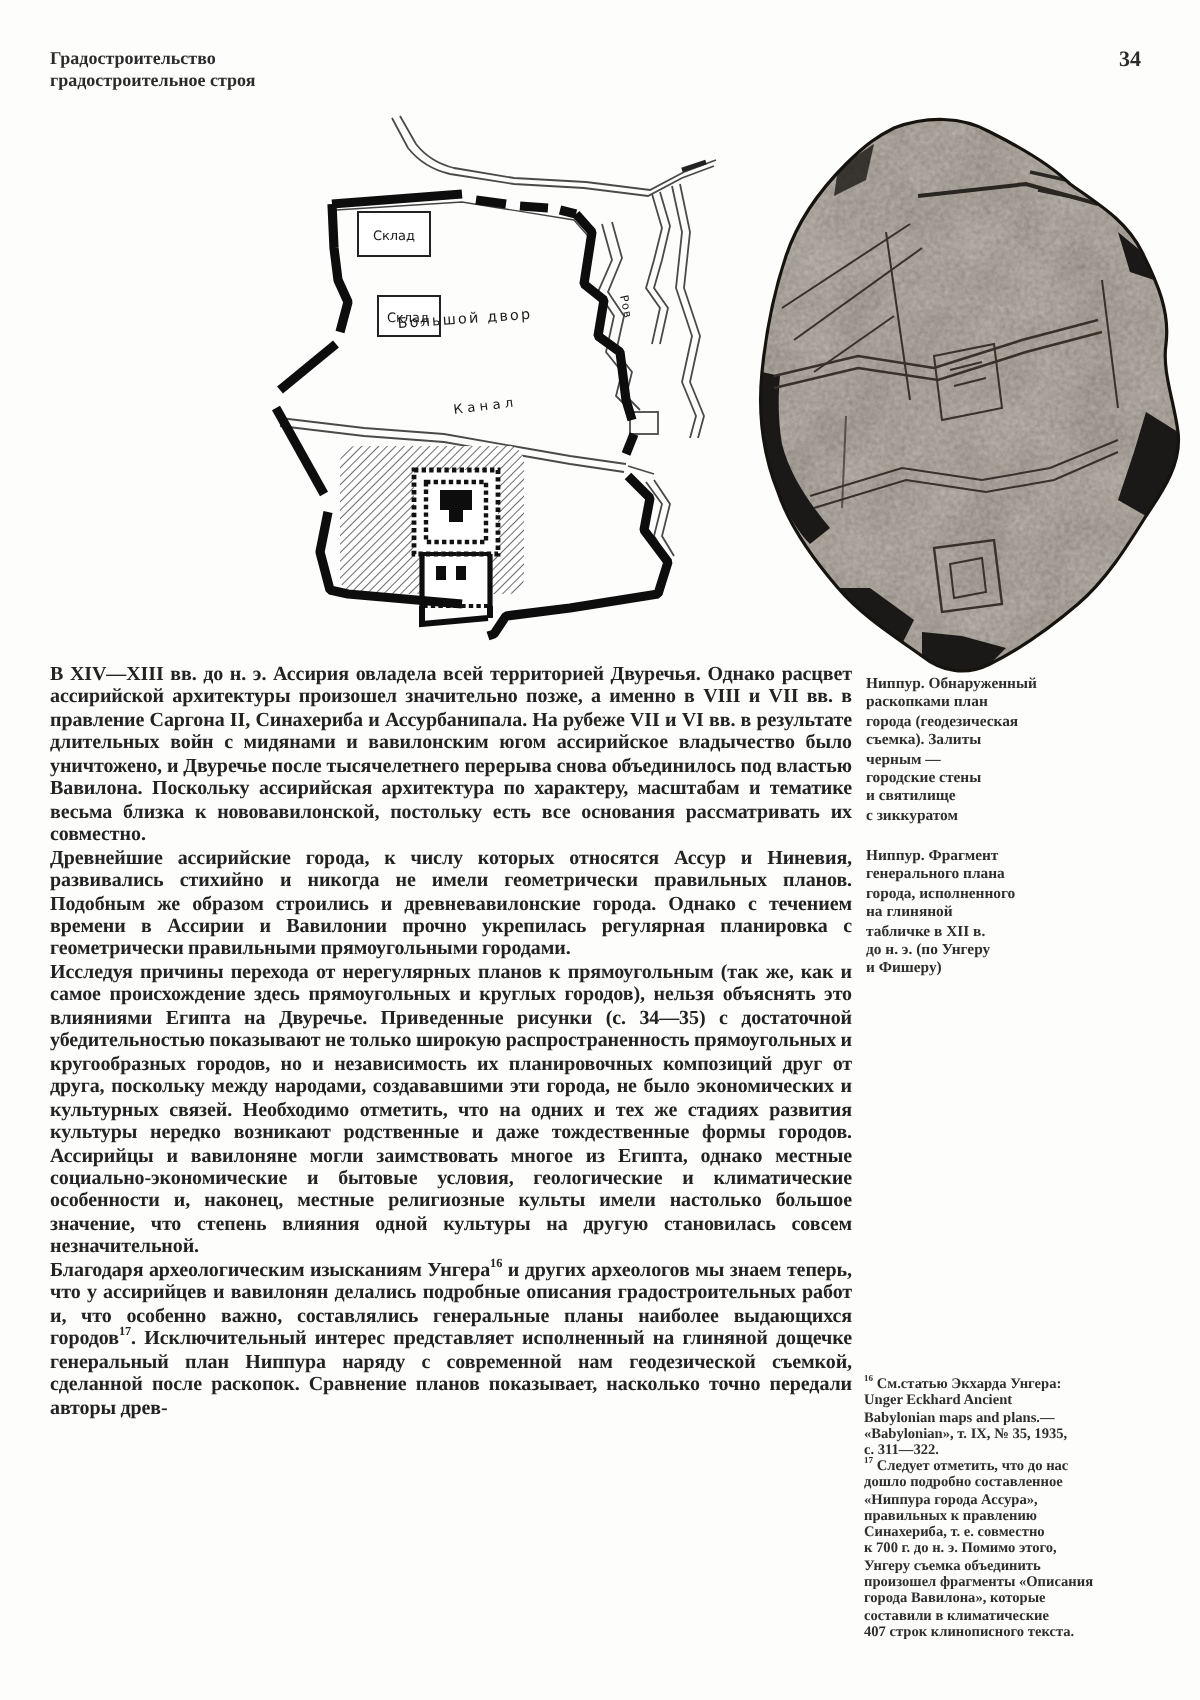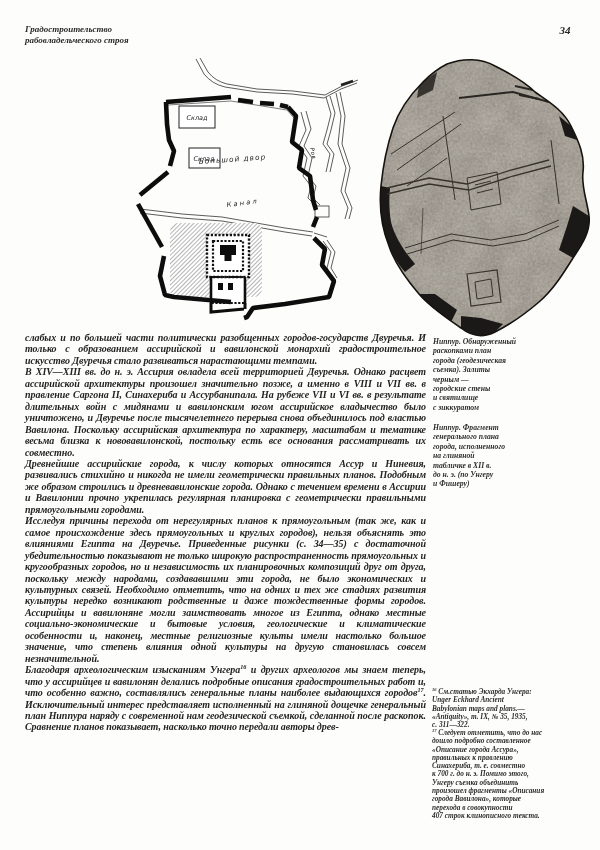--- a/index.html
+++ b/index.html
@@ -1,17 +1,17 @@
 <!DOCTYPE html>
 <html><head>
 <meta charset="utf-8">
 <style>
   html,body{margin:0;padding:0;background:#e8e8e8;}
   .page{position:relative;width:600px;height:850px;background:#fdfdfc;overflow:hidden;
-        font-family:"Liberation Serif",serif;color:#222;font-style:italic;}
+        font-family:"Liberation Serif",serif;color:#222;}
   .running-head{position:absolute;left:25px;top:24px;font-size:9px;line-height:11px;
         font-weight:bold;color:#2b2b2b;}
   .page-number{position:absolute;left:552px;top:24px;width:26px;text-align:center;
         font-size:11px;font-weight:bold;color:#2b2b2b;}
   .fig{position:absolute;}
   .body-text{position:absolute;left:25px;top:332px;width:401px;text-align:justify;
         font-size:10px;line-height:11.45px;font-weight:bold;letter-spacing:-0.05px;
         word-spacing:-0.2px;color:#232323;}
   .body-text p{margin:0;}
   sup{font-size:0.62em;vertical-align:super;line-height:0;font-weight:bold;}
@@ -25,21 +25,21 @@
   .footnote-2{top:729px;}
   svg text{font-family:"DejaVu Sans",sans-serif;fill:#1a1a1a;}
 </style>
 </head>
 <body>
 
 <div class="page">
 
   <div class="running-head">
     <div>Градостроительство</div>
-    <div>рабовладельческого строя</div>
+    <div>градостроительное строя</div>
   </div>
   <div class="page-number">34</div>
 
   <svg class="fig" style="left:127px;top:56px;" width="245" height="280" viewBox="0 0 245 280">
     <defs>
       <pattern id="hatch" width="3" height="3" patternUnits="userSpaceOnUse" patternTransform="rotate(45)">
         <rect width="3" height="3" fill="#ffffff"></rect>
         <line x1="0" y1="0" x2="0" y2="3" stroke="#6a6a6a" stroke-width="1"></line>
       </pattern>
     </defs>
@@ -186,21 +186,20 @@
     </g>
 
     <path d="M84,6 C100,0 118,0 132,8 C148,16 162,24 172,34 C186,44 200,52 208,68
              C216,84 222,98 220,114 C218,128 224,142 226,158 C228,174 218,188 210,200
              C200,216 190,232 176,244 C162,256 148,266 132,274 C120,280 108,278 98,270
              C84,260 68,250 56,236 C44,222 32,206 26,188 C18,168 16,148 18,128
              C20,108 24,88 30,70 C36,52 48,36 60,24 C70,14 76,10 84,6 Z" fill="none" stroke="#16130f" stroke-width="1.6"></path>
   </svg>
 
   <div class="body-text">
-      <p>слабых и по большей части политически разобщенных городов-государств Двуречья. И только с образованием ассирийской и вавилонской монархий градостроительное искусство Двуречья стало развиваться нарастающими темпами.</p>
       <p>В XIV—XIII вв. до н. э. Ассирия овладела всей территорией Двуречья. Однако расцвет ассирийской архитектуры произошел значительно позже, а именно в VIII и VII вв. в правление Саргона II, Синахериба и Ассурбанипала. На рубеже VII и VI вв. в результате длительных войн с мидянами и вавилонским югом ассирийское владычество было уничтожено, и Двуречье после тысячелетнего перерыва снова объединилось под властью Вавилона. Поскольку ассирийская архитектура по характеру, масштабам и тематике весьма близка к нововавилонской, постольку есть все основания рассматривать их совместно.</p>
       <p>Древнейшие ассирийские города, к числу которых относятся Ассур и Ниневия, развивались стихийно и никогда не имели геометрически правильных планов. Подобным же образом строились и древневавилонские города. Однако с течением времени в Ассирии и Вавилонии прочно укрепилась регулярная планировка с геометрически правильными прямоугольными городами.</p>
       <p>Исследуя причины перехода от нерегулярных планов к прямоугольным (так же, как и самое происхождение здесь прямоугольных и круглых городов), нельзя объяснять это влияниями Египта на Двуречье. Приведенные рисунки (с. 34—35) с достаточной убедительностью показывают не только широкую распространенность прямоугольных и кругообразных городов, но и независимость их планировочных композиций друг от друга, поскольку между народами, создававшими эти города, не было экономических и культурных связей. Необходимо отметить, что на одних и тех же стадиях развития культуры нередко возникают родственные и даже тождественные формы городов. Ассирийцы и вавилоняне могли заимствовать многое из Египта, однако местные социально-экономические и бытовые условия, геологические и климатические особенности и, наконец, местные религиозные культы имели настолько большое значение, что степень влияния одной культуры на другую становилась совсем незначительной.</p>
       <p>Благодаря археологическим изысканиям Унгера<sup>16</sup> и других археологов мы знаем теперь, что у ассирийцев и вавилонян делались подробные описания градостроительных работ и, что особенно важно, составлялись генеральные планы наиболее выдающихся городов<sup>17</sup>. Исключительный интерес представляет исполненный на глиняной дощечке генеральный план Ниппура наряду с современной нам геодезической съемкой, сделанной после раскопок. Сравнение планов показывает, насколько точно передали авторы древ-</p>
     </div>
 
   <div class="caption caption-2">
       <div>Ниппур. Фрагмент</div>
       <div>генерального плана</div>
       <div>города, исполненного</div>
@@ -217,30 +216,30 @@
       <div>черным —</div>
       <div>городские стены</div>
       <div>и святилище</div>
       <div>с зиккуратом</div>
     </div>
 
   <div class="footnote footnote-1">
       <div><sup>16</sup> См.статью Экхарда Унгера:</div>
       <div>Unger Eckhard Ancient</div>
       <div>Babylonian maps and plans.—</div>
-      <div>«Antiquity», т. IX, № 35, 1935,</div>
+      <div>«Babylonian», т. IX, № 35, 1935,</div>
       <div>с. 311—322.</div>
     </div>
   <div class="footnote footnote-2">
       <div><sup>17</sup> Следует отметить, что до нас</div>
       <div>дошло подробно составленное</div>
-      <div>«Описание города Ассура»,</div>
+      <div>«Ниппура города Ассура»,</div>
       <div>правильных к правлению</div>
       <div>Синахериба, т. е. совместно</div>
       <div>к 700 г. до н. э. Помимо этого,</div>
       <div>Унгеру съемка объединить</div>
       <div>произошел фрагменты «Описания</div>
       <div>города Вавилона», которые</div>
-      <div>перехода в совокупности</div>
+      <div>составили в климатические</div>
       <div>407 строк клинописного текста.</div>
     </div>
 
 </div>
 
 </body></html>

